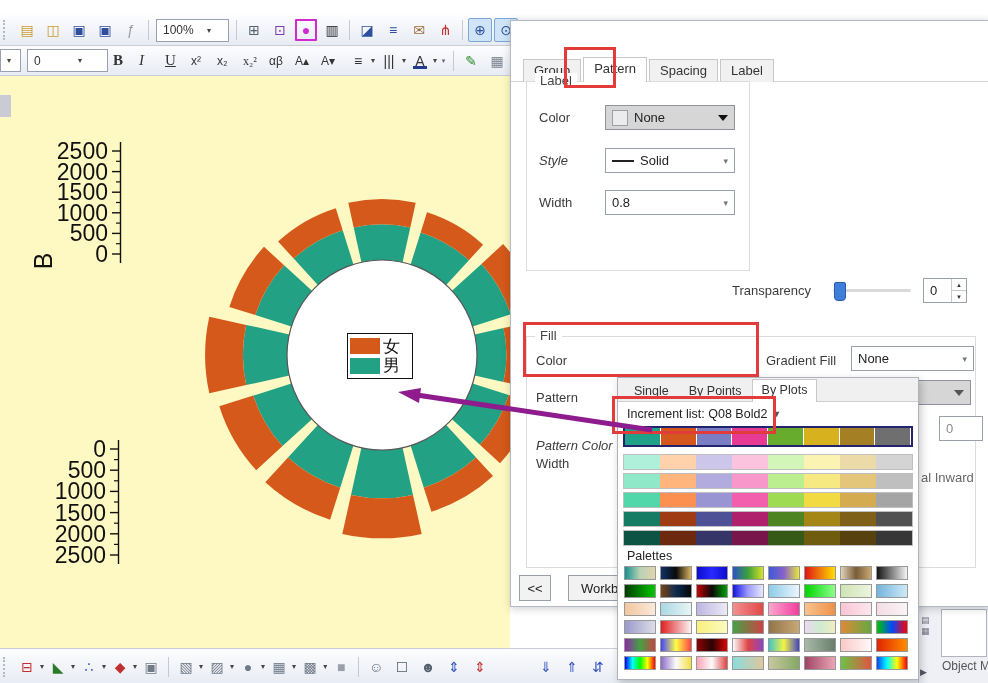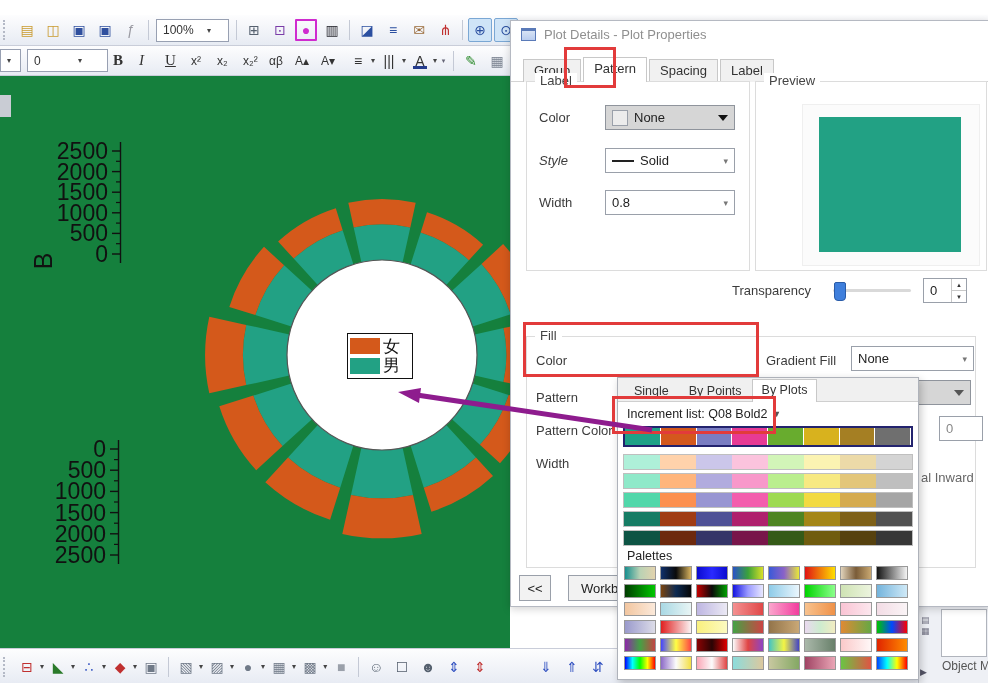--- a/index.html
+++ b/index.html
@@ -27,21 +27,21 @@
   .combo{display:flex;align-items:center;height:21px;border:1px solid #98a0b2;background:#fff;
     font-size:12px;padding:0 3px 0 6px;margin:0 3px;gap:10px;}
   .combo .cv{min-width:34px;color:#333;}
   .combo .ca{font-size:8px;color:#444;}
   .fmt{font-size:13px;width:24px;}
   .fmt.serif{font-family:"Liberation Serif","DejaVu Serif",serif;font-size:15px;}
   .fmt.bold{font-weight:bold;}.fmt.italic{font-style:italic;}.fmt.under{text-decoration:underline;}
   .fmt.small{font-size:12px;}
   .ovf{display:flex;flex-direction:column;align-items:center;justify-content:center;width:11px;height:22px;color:#667;font-size:7px;line-height:5px;}
   
-  .canvas{position:absolute;left:0;top:75px;width:510px;height:573px;background:#15803d;z-index:1;}
+  .canvas{position:absolute;left:0;top:75px;width:510px;height:573px;background:#fef9c3;z-index:1;}
   .ldock{position:absolute;left:0;top:95px;width:11px;height:22px;background:#c9ccd4;z-index:6;}
   .legendbox{position:absolute;left:347px;top:258px;width:60px;height:42px;border:1.5px solid #111;
     background:#fff;display:flex;flex-direction:column;justify-content:space-evenly;padding:1px 2px;z-index:3;}
   .legrow{display:flex;align-items:center;gap:3px;}
   .legsw{width:30px;height:16px;flex:0 0 auto;}
   .leglab{font-size:17px;line-height:1;color:#111;}
   
   .dialog{position:absolute;left:510px;top:20px;width:478px;height:585px;background:#fff;
     border:1px solid #b5b9c2;box-shadow:0 2px 8px rgba(0,0,0,.18);z-index:20;}
   .d-title{position:absolute;left:0;top:0;right:0;height:26px;display:flex;align-items:center;
@@ -196,21 +196,21 @@
       <div class="tbi">
         <span class="fmt serif under" style="color: rgb(51, 51, 51);">U</span>
       </div>
       <div class="tbi">
         <span class="fmt small" style="color: rgb(51, 51, 51);">x²</span>
       </div>
       <div class="tbi">
         <span class="fmt small" style="color: rgb(51, 51, 51);">x₂</span>
       </div>
       <div class="tbi">
-        <span class="fmt small" style="color: rgb(51, 51, 51);">x₂²</span>
+        <span class="fmt small" style="color: rgb(51, 51, 51); font-family: Liberation Serif, serif;">x₂²</span>
       </div>
       <div class="tbi">
         <span class="fmt small" style="color: rgb(51, 51, 51);">αβ</span>
       </div>
       <div class="tbi">
         <span class="fmt small" style="color: rgb(51, 51, 51);">A▴</span>
       </div>
       <div class="tbi">
         <span class="fmt small" style="color: rgb(51, 51, 51);">A▾</span>
       </div>
@@ -318,24 +318,20 @@
         </div>
         <div class="legrow">
           <span class="legsw" style="background: rgb(34, 161, 132);"></span>
           <span class="leglab">男</span>
         </div>
       </div>
   </div>
   <div class="ldock"></div>
 
   <div class="dialog">
-    <div class="d-title">
-      <span class="d-icon"></span>
-      <span>Plot Details - Plot Properties</span>
-    </div>
     <div class="d-tabline"></div>
     <div class="d-tabs" id="dtabs">
         <div class="dtab">Group</div>
         <div class="dtab active">Pattern</div>
         <div class="dtab">Spacing</div>
         <div class="dtab">Label</div>
       </div>
 
     <div class="gbox" style="left:15px;top:60px;width:222px;height:188px;">
       <span class="gleg">Label</span>
@@ -351,26 +347,20 @@
         <span class="grow">Solid</span>
         <span class="chev">▾</span>
       </div>
       <span class="dlb" style="left:12px;top:113px;">Width</span>
       <div class="ctl" style="left:78px;top:108px;width:130px;">
         <span class="grow">0.8</span>
         <span class="chev">▾</span>
       </div>
     </div>
 
-    <div class="gbox" style="left:244px;top:60px;width:230px;height:188px;">
-      <span class="gleg">Preview</span>
-      <div class="pv-frame" style="left:46px;top:22px;width:176px;height:160px;">
-        <div class="pv-square" id="pv-square" style="left: 16px; top: 12px; width: 142px; height: 135px; background: rgb(34, 161, 132);"></div>
-      </div>
-    </div>
 
     <span class="dlb" style="left:190px;top:262px;width:110px;text-align:right;">Transparency</span>
     <div class="slider-track" style="left:322px;top:268px;">
       <div class="slider-handle"></div>
     </div>
     <div class="spin" style="left:412px;top:257px;">
       <span class="sv">0</span>
       <span class="sb">
           <div>▲</div>
           <div>▼</div>
@@ -380,21 +370,21 @@
     <div class="gbox" style="left:15px;top:315px;width:448px;height:230px;">
       <span class="gleg">Fill</span>
     </div>
     <span class="dlb" style="left:25px;top:332px;">Color</span>
     <span class="dlb" style="left:255px;top:332px;">Gradient Fill</span>
     <div class="ctl" style="left:340px;top:325px;width:123px;">
       <span class="grow">None</span>
       <span class="chev">▾</span>
     </div>
     <span class="dlb" style="left:25px;top:369px;">Pattern</span>
-    <span class="dlb" style="left:25px;top:402px;">Pattern Color</span>
+    <span class="dlb" style="left:25px;top:417px;font-style:italic;">Pattern Color</span>
     <span class="dlb" style="left:25px;top:435px;">Width</span>
 
     <div class="ctl gray" style="left:398px;top:359px;width:62px;justify-content:flex-end;">
       <span class="blacktri" style="border-top-color:#555;"></span>
     </div>
     <div class="hr-dash" style="left:390px;top:407px;"></div>
     <div class="spin" style="left:428px;top:395px;">
       <span class="sv" style="color:#888;">0</span>
     </div>
     <span class="dlb" style="left:410px;top:449px;color:#666;">al Inward</span>

